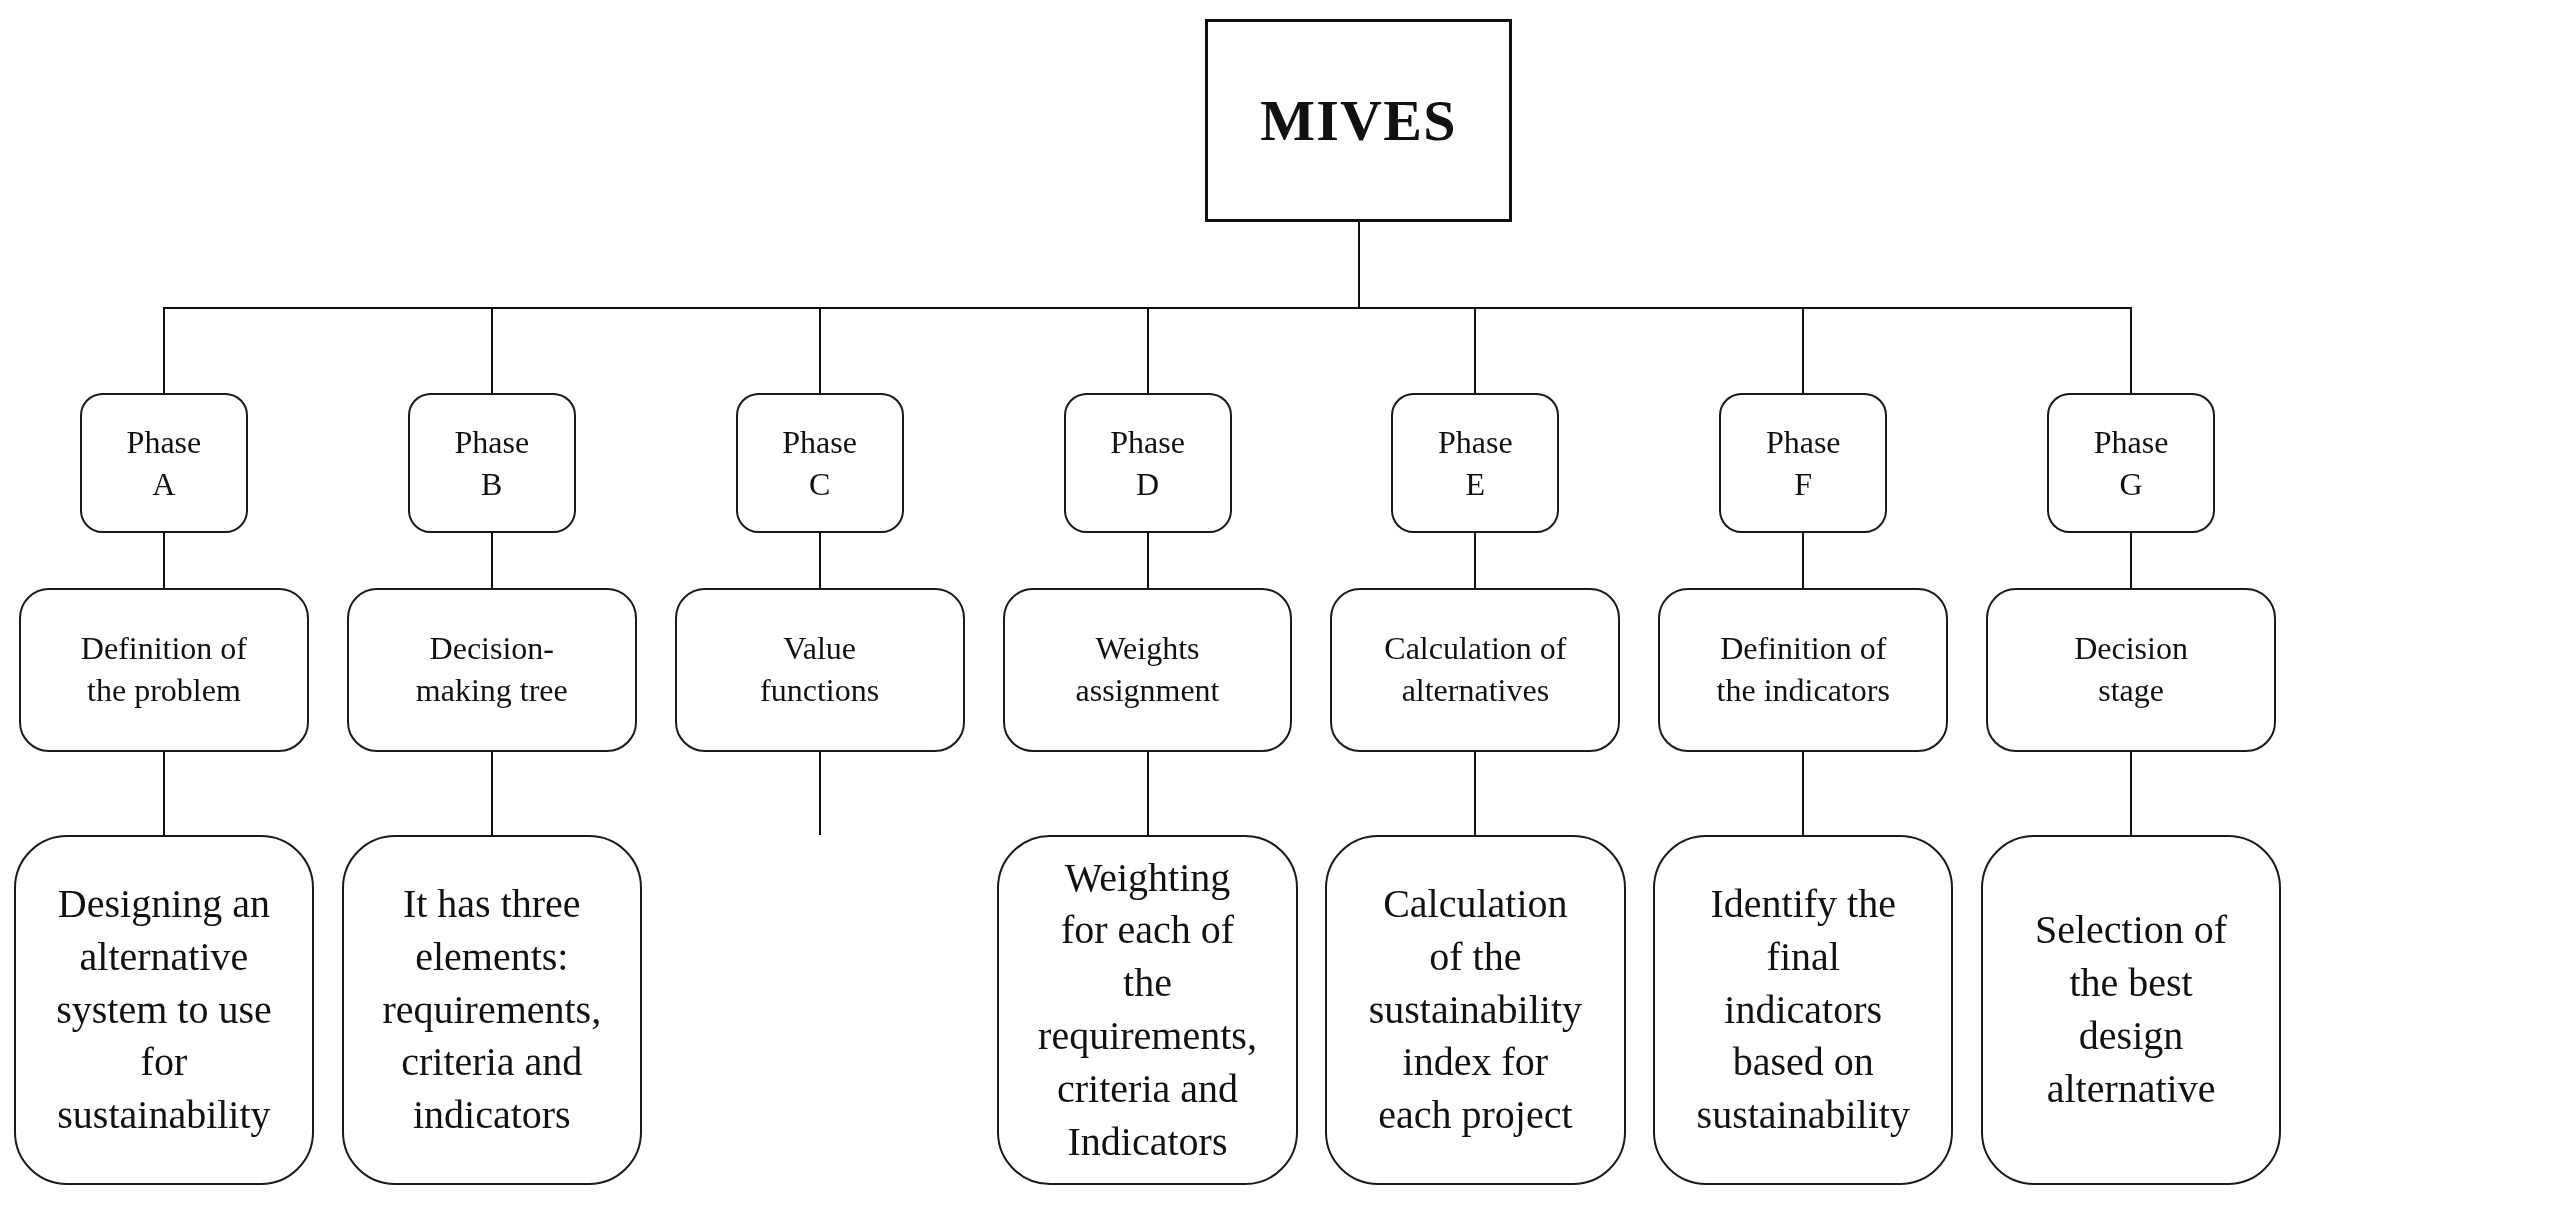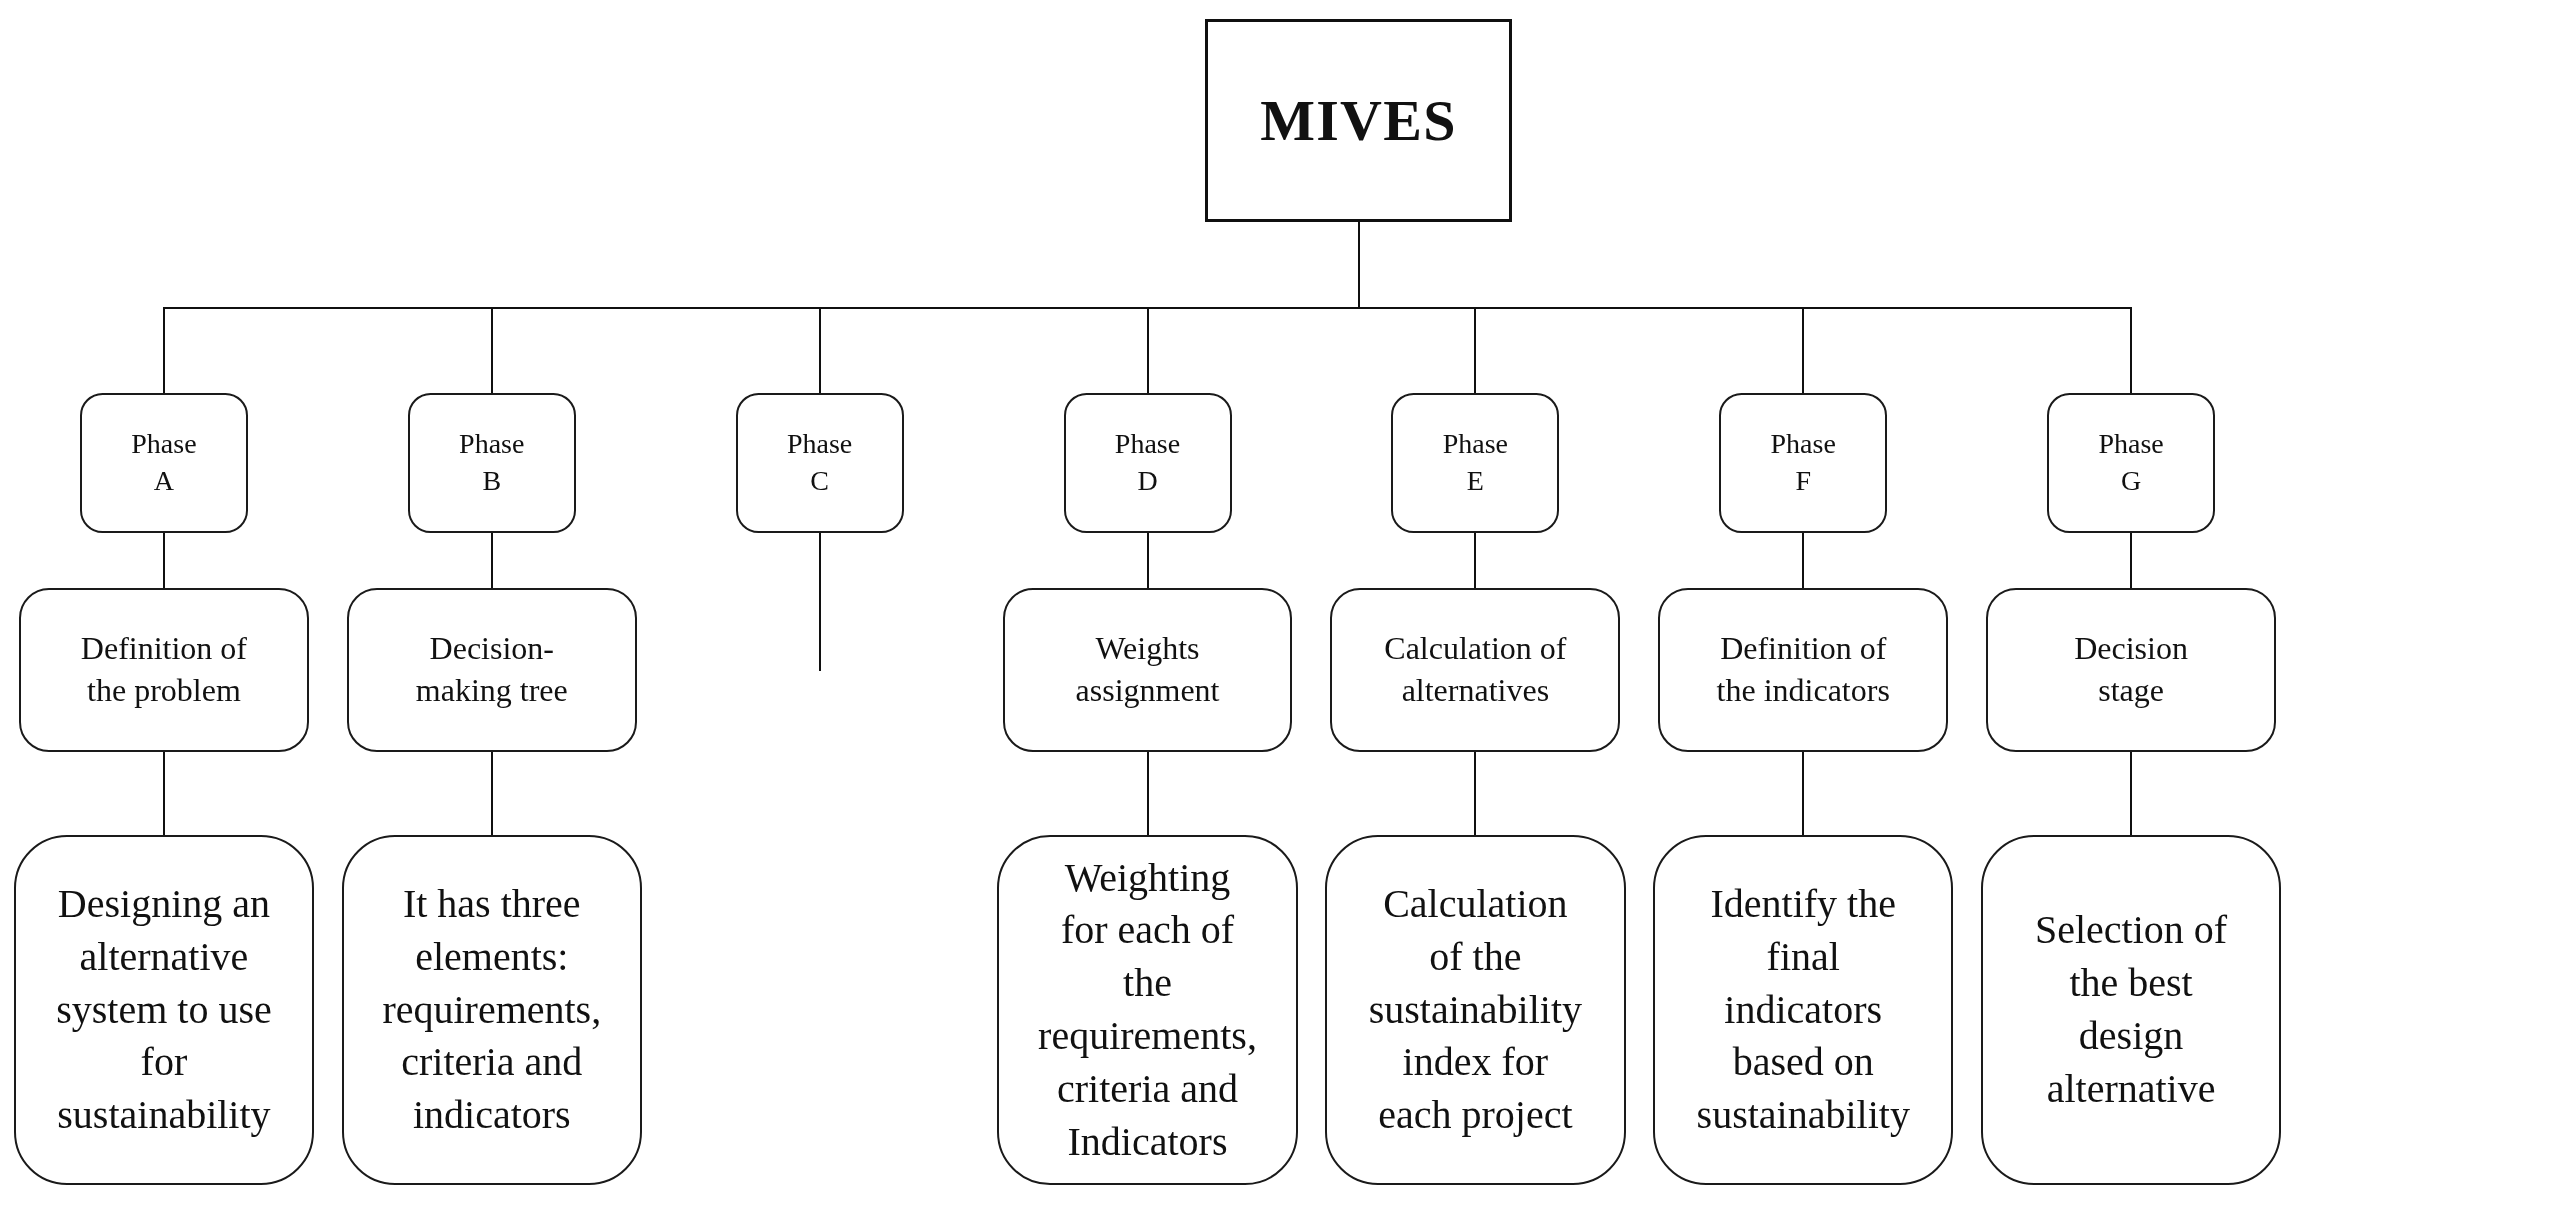--- a/index.html
+++ b/index.html
@@ -88,21 +88,21 @@
     border: 2.5px solid #1a1a1a;
     display: flex;
     align-items: center;
     justify-content: center;
     text-align: center;
   }
   .phase-box {
     width: 168px;
     height: 140px;
     border-radius: 22.5px;
-    font-size: 28px;
+    font-size: 32px;
     line-height: 1.32;
     flex-direction: column;
   }
   .title-box {
     width: calc(100% - 38px);
     max-width: 343px;
     height: 164px;
     border-radius: 30px;
     font-size: 32px;
     line-height: 1.3;
@@ -176,20 +176,24 @@
         </div>
       </div>
 
       <div class="col">
         <div class="stub stub-top"></div>
         <div class="box phase-box">
           <span>Phase</span>
           <span>C</span>
         </div>
         <div class="stub stub-mid"></div>
+        <div class="box title-box">
+          <span class="pre">Value
+functions</span>
+        </div>
         <div class="stub stub-low"></div>
       </div>
 
       <div class="col">
         <div class="stub stub-top"></div>
         <div class="box phase-box">
           <span>Phase</span>
           <span>D</span>
         </div>
         <div class="stub stub-mid"></div>

